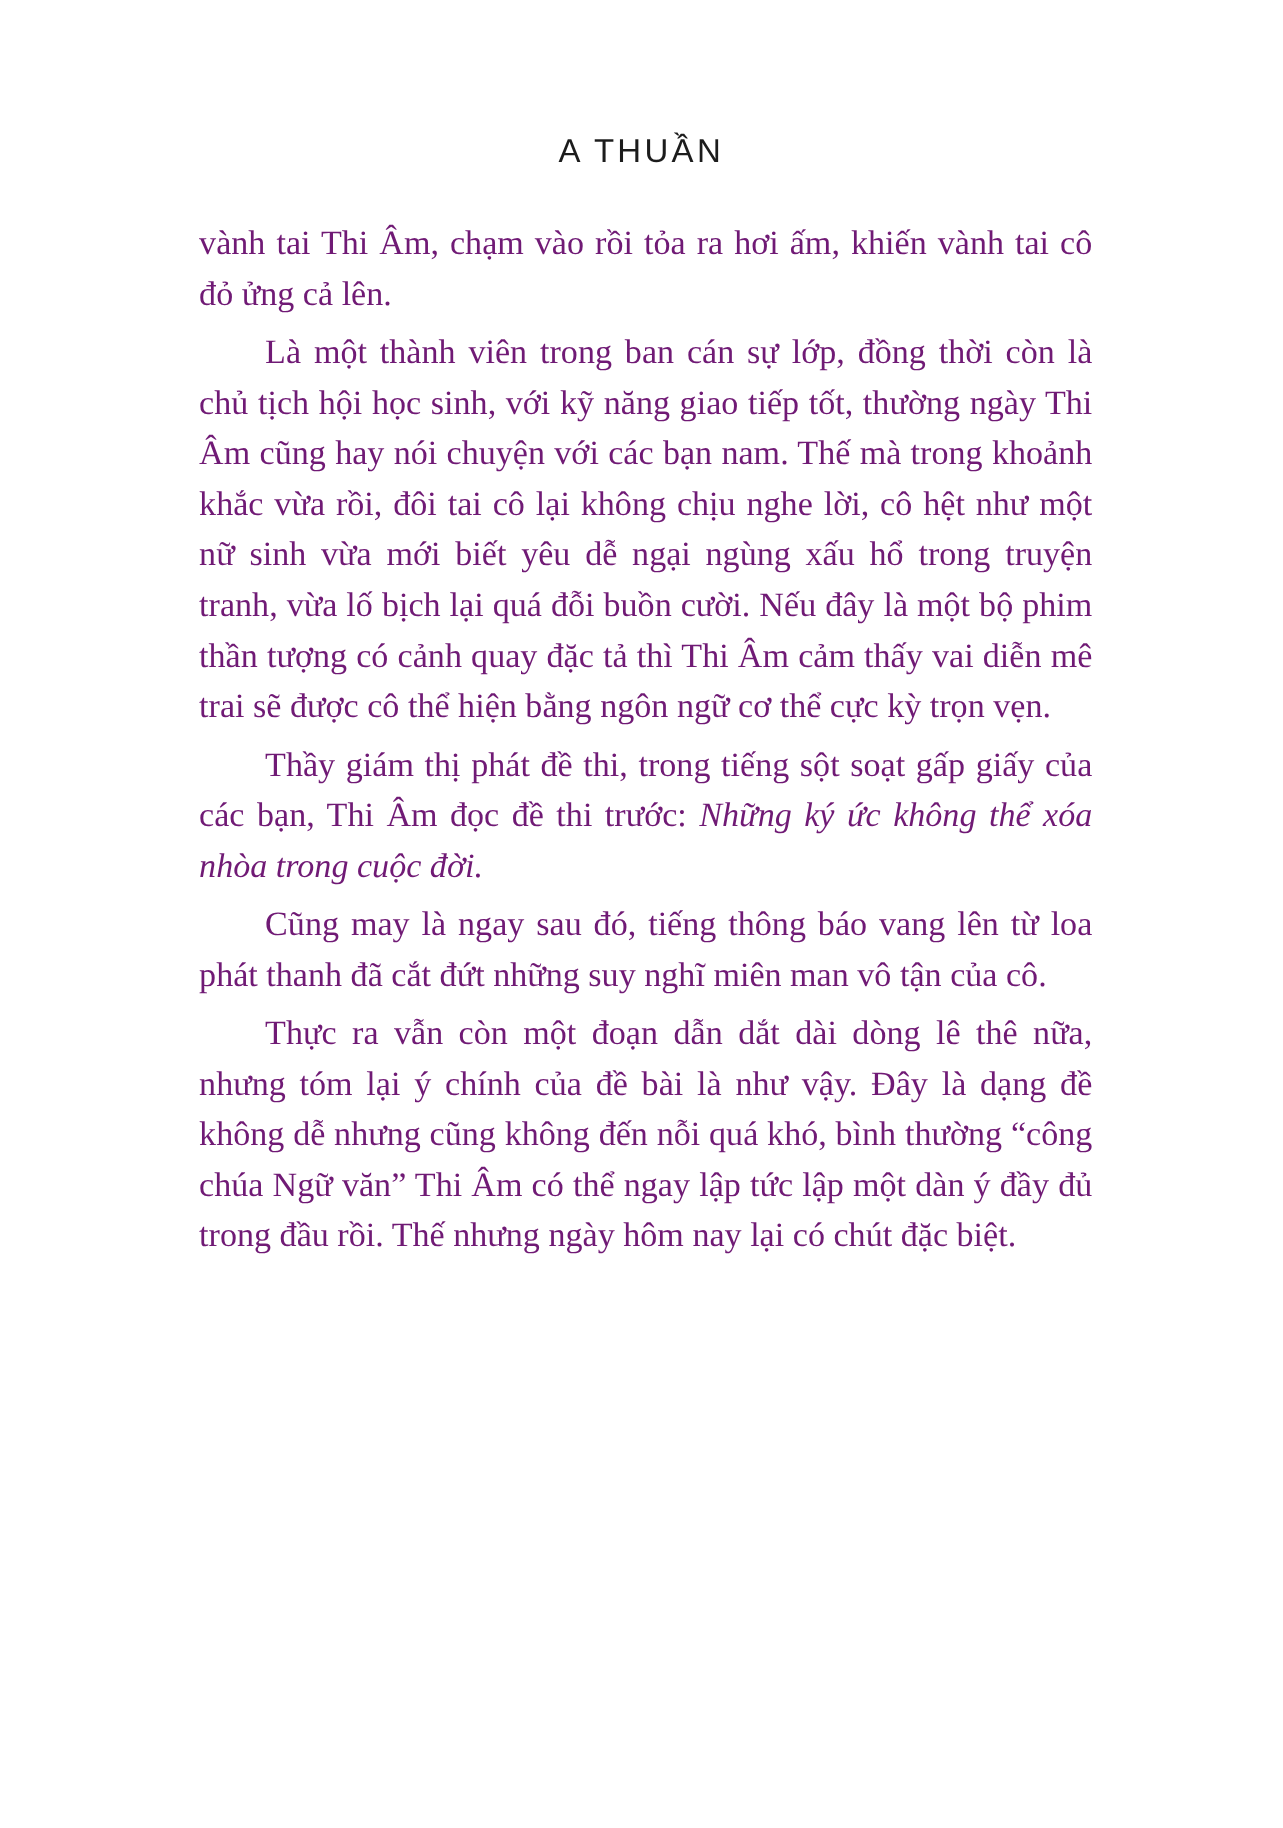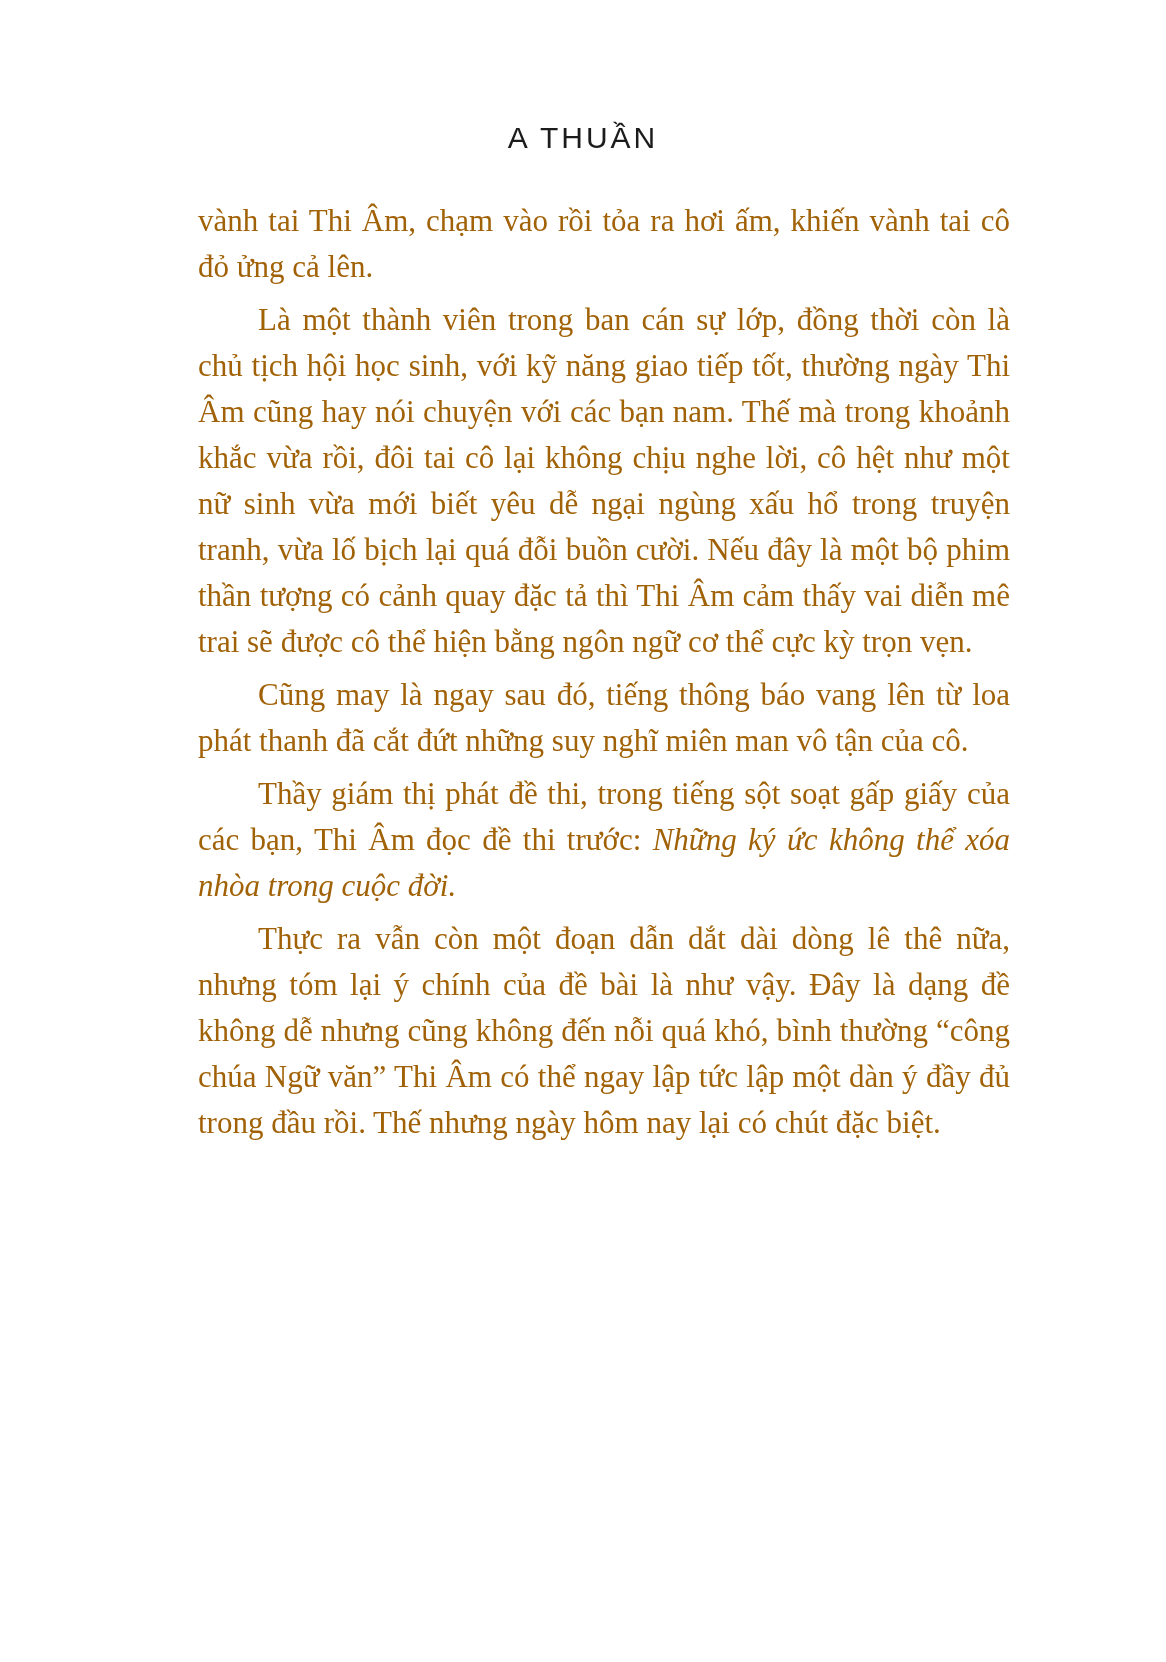--- a/index.html
+++ b/index.html
@@ -22,26 +22,26 @@
     text-align: center;
     font-family: "Liberation Sans", "DejaVu Sans", sans-serif;
     font-size: 30px;
     line-height: 36px;
     letter-spacing: 3px;
     color: #1c1c1c;
   }
   .text-block {
     position: absolute;
     top: 198px;
-    left: 198px;
+    left: 181px;
     width: 812px;
     font-family: "Liberation Serif", "DejaVu Serif", serif;
     font-size: 31px;
     line-height: 46px;
-    color: #a16207;
+    color: #701a75;
     text-align: justify;
     text-justify: inter-word;
   }
   .text-block p {
     margin: 0 0 7px 0;
     text-indent: 60px;
   }
   .text-block p.no-indent {
     text-indent: 0;
   }
@@ -64,20 +64,20 @@
 </head>
 <body>
 
 <div class="page">
 
   <div class="running-head">A THUẦN</div>
 
   <div class="text-block" id="paragraphs">
       <p class="no-indent"><span class="seg-normal">vành tai Thi Âm, chạm vào rồi tỏa ra hơi ấm, khiến vành tai cô đỏ ửng cả lên.</span></p>
       <p><span class="seg-normal">Là một thành viên trong ban cán sự lớp, đồng thời còn là chủ tịch hội học sinh, với kỹ năng giao tiếp tốt, thường ngày Thi Âm cũng hay nói chuyện với các bạn nam. Thế mà trong khoảnh khắc vừa rồi, đôi tai cô lại không chịu nghe lời, cô hệt như một nữ sinh vừa mới biết yêu dễ ngại ngùng xấu hổ trong truyện tranh, vừa lố bịch lại quá đỗi buồn cười. Nếu đây là một bộ phim thần tượng có cảnh quay đặc tả thì Thi Âm cảm thấy vai diễn mê trai sẽ được cô thể hiện bằng ngôn ngữ cơ thể cực kỳ trọn vẹn.</span></p>
+      <p><span class="seg-normal">Thầy giám thị phát đề thi, trong tiếng sột soạt gấp giấy của các bạn, Thi Âm đọc đề thi trước: </span><span class="seg-italic">Những ký ức không thể xóa nhòa trong cuộc đời.</span></p>
       <p><span class="seg-normal">Cũng may là ngay sau đó, tiếng thông báo vang lên từ loa phát thanh đã cắt đứt những suy nghĩ miên man vô tận của cô.</span></p>
-      <p><span class="seg-normal">Thầy giám thị phát đề thi, trong tiếng sột soạt gấp giấy của các bạn, Thi Âm đọc đề thi trước: </span><span class="seg-italic">Những ký ức không thể xóa nhòa trong cuộc đời.</span></p>
       <p><span class="seg-normal">Thực ra vẫn còn một đoạn dẫn dắt dài dòng lê thê nữa, nhưng tóm lại ý chính của đề bài là như vậy. Đây là dạng đề không dễ nhưng cũng không đến nỗi quá khó, bình thường “công chúa Ngữ văn” Thi Âm có thể ngay lập tức lập một dàn ý đầy đủ trong đầu rồi. Thế nhưng ngày hôm nay lại có chút đặc biệt.</span></p>
     </div>
 
   <div class="page-number">10</div>
 
 </div>
 
 </body></html>

